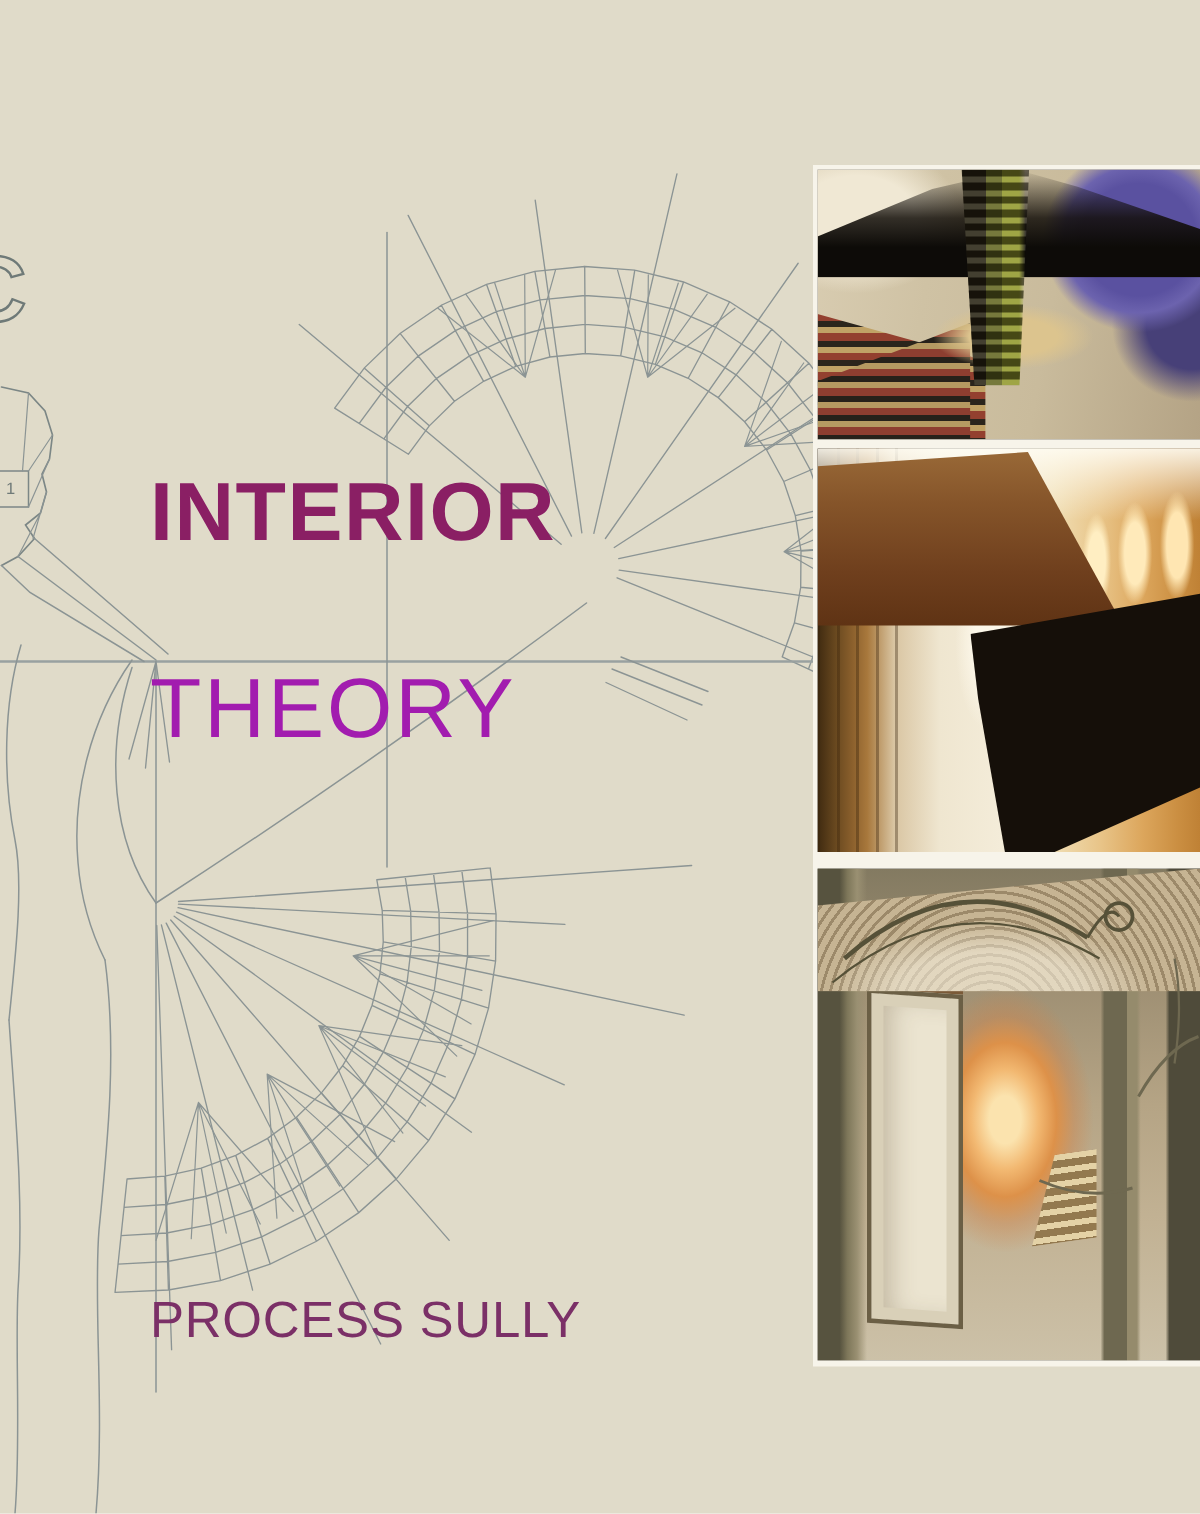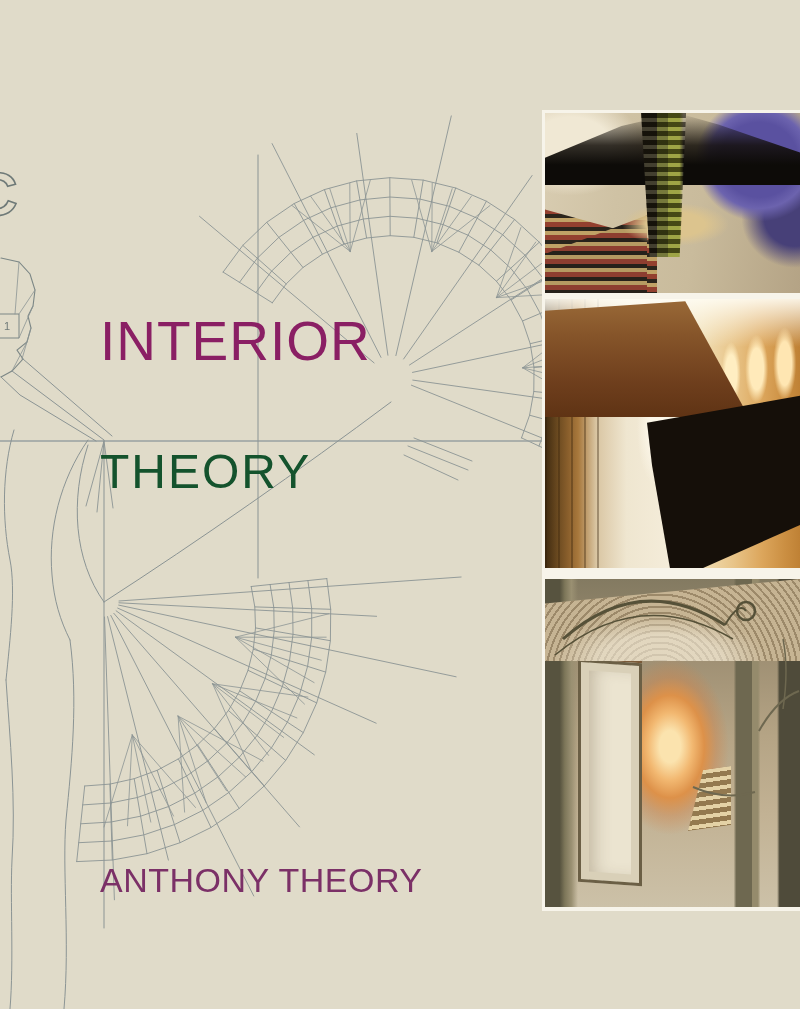--- a/index.html
+++ b/index.html
@@ -15,27 +15,27 @@
     position:absolute; left:-27px; top:158px; z-index:2;
     font-size:62px; font-weight:700; color:rgba(224,219,201,0);
     -webkit-text-stroke:1.6px #6f7a78; letter-spacing:0;
   }
   .eye-label{
     position:absolute; left:4px; top:320px; z-index:2;
     font-size:11px; color:#6f7a78;
   }
   .title{
     position:absolute; left:100px; top:312px; z-index:3;
-    font-size:55px; line-height:59px; font-weight:400;
+    font-size:55px; line-height:59px; font-weight:700;
     letter-spacing:1px; color:#8a1f64;
   }
   .subtitle{
     position:absolute; left:100px; top:448px; z-index:3;
-    font-size:48px; line-height:47px; font-weight:400;
-    letter-spacing:2px; color:#14532d;
+    font-size:56px; line-height:47px; font-weight:400;
+    letter-spacing:2px; color:#a21caf;
   }
   .author{
     position:absolute; left:100px; top:861px; z-index:3;
     font-size:34px; font-weight:400; letter-spacing:0.5px; color:#7b3067;
   }
   
   .photo-strip{
     position:absolute; left:542px; top:110px; width:258px; height:801px;
     background:#f7f4ea; z-index:4;
   }
@@ -167,21 +167,21 @@
   <span class="eye-label">1</span>
 
   <div class="title">
     <div>INTERIOR</div>
   </div>
 
   <div class="subtitle">
     <div>THEORY</div>
   </div>
 
-  <div class="author">ANTHONY THEORY</div>
+  <div class="author">PROCESS SULLY</div>
 
   <div class="photo-strip">
 
     <div class="photo" id="photo-theatre">
       <div class="layer base"></div>
       <div class="layer seats-left"></div>
       <div class="layer seats-right"></div>
       <div class="layer floor-dark"></div>
       <div class="layer blob"></div>
       <div class="layer totem"></div>

